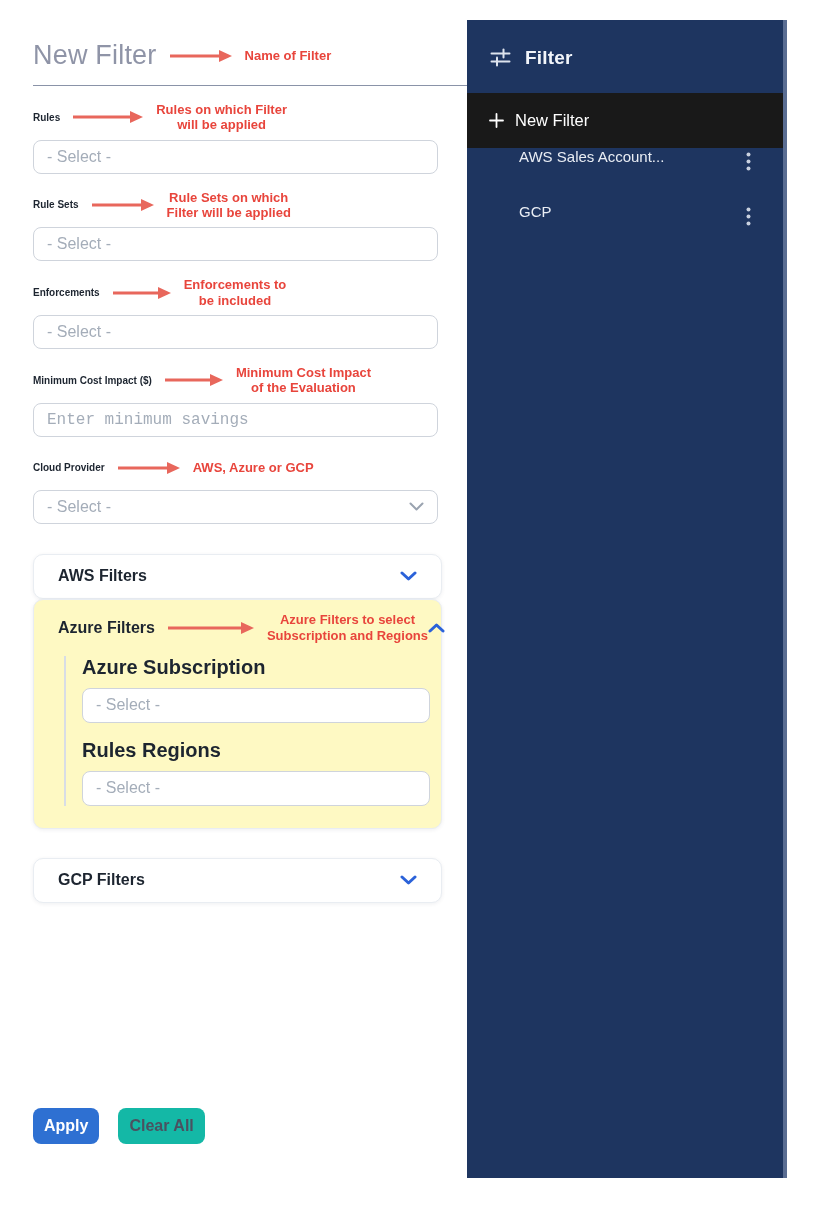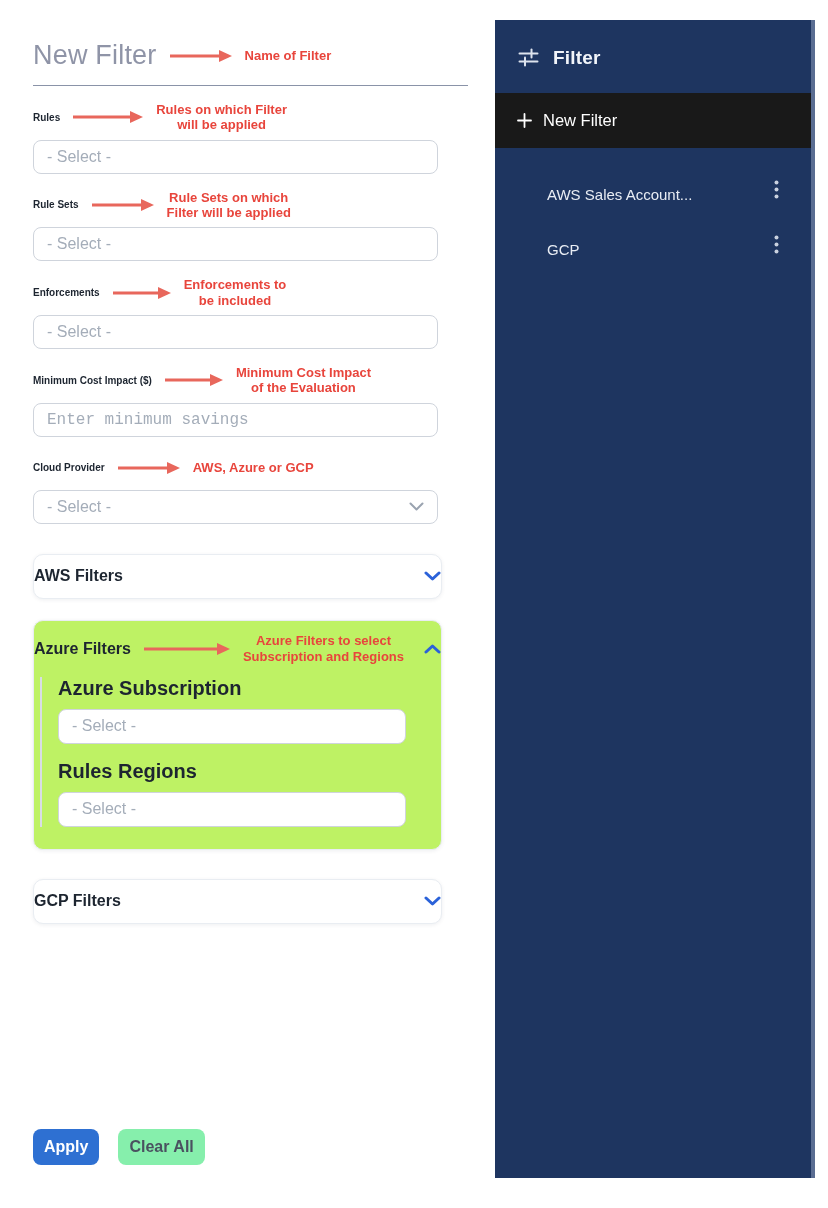--- a/index.html
+++ b/index.html
@@ -78,25 +78,25 @@
   input.text-input { outline: none; font-family: Liberation Mono, monospace; }
   .select-box.with-chevron { justify-content: space-between; }
 
   
   .card {
     width: 409px;
     border: 1px solid #e9edf2;
     border-radius: 10px;
     background: #ffffff;
     box-shadow: 0 1px 4px rgba(20,30,60,0.07);
-    padding: 0 0;
+    padding: 0 24px;
   }
   .card-collapsed { height: 45px; display: flex; align-items: center; }
   .card-aws { margin-top: 30px; }
-  .card-azure { margin-top: 21px; background: #bef264; padding-bottom: 22px; }
+  .card-azure { background: #fef9c3; padding-bottom: 22px; }
   .card-gcp { margin-top: 29px; }
   .card-header {
     display: flex;
     align-items: center;
     width: 100%;
     cursor: pointer;
   }
   .card-azure .card-header { min-height: 48px; padding-top: 8px; }
   .card-title {
     font-size: 16px;
@@ -143,26 +143,26 @@
   .btn {
     border: none;
     border-radius: 8px;
     font-family: "Liberation Sans", sans-serif;
     font-size: 16px;
     font-weight: 700;
     padding: 9px 11px;
     cursor: pointer;
   }
   .btn-apply { background: #2e70d2; color: #ffffff; }
-  .btn-clear { background: #86efac; color: #4a5160; }
+  .btn-clear { background: #14b8a6; color: #4a5160; }
 
   
   .sidebar {
     position: absolute;
-    left: 495px;
+    left: 467px;
     top: 20px;
     width: 320px;
     height: 1158px;
     background: #1e3560;
     border-right: 4px solid #5a6d92;
   }
   .sb-header {
     display: flex;
     align-items: center;
     gap: 13px;
@@ -184,21 +184,21 @@
     cursor: pointer;
   }
   .sb-new-label {
     font-size: 16.5px;
     color: #ffffff;
     font-weight: 400;
   }
   .sb-item {
     height: 55px;
     display: flex;
-    align-items: flex-end;
+    align-items: flex-start;
     padding-left: 52px;
     padding-right: 28px;
     cursor: pointer;
   }
   .sb-item:first-of-type { margin-top: 5px; }
   .sb-item-label {
     font-size: 15px;
     color: #e9edf4;
   }
   .sb-item-menu {

